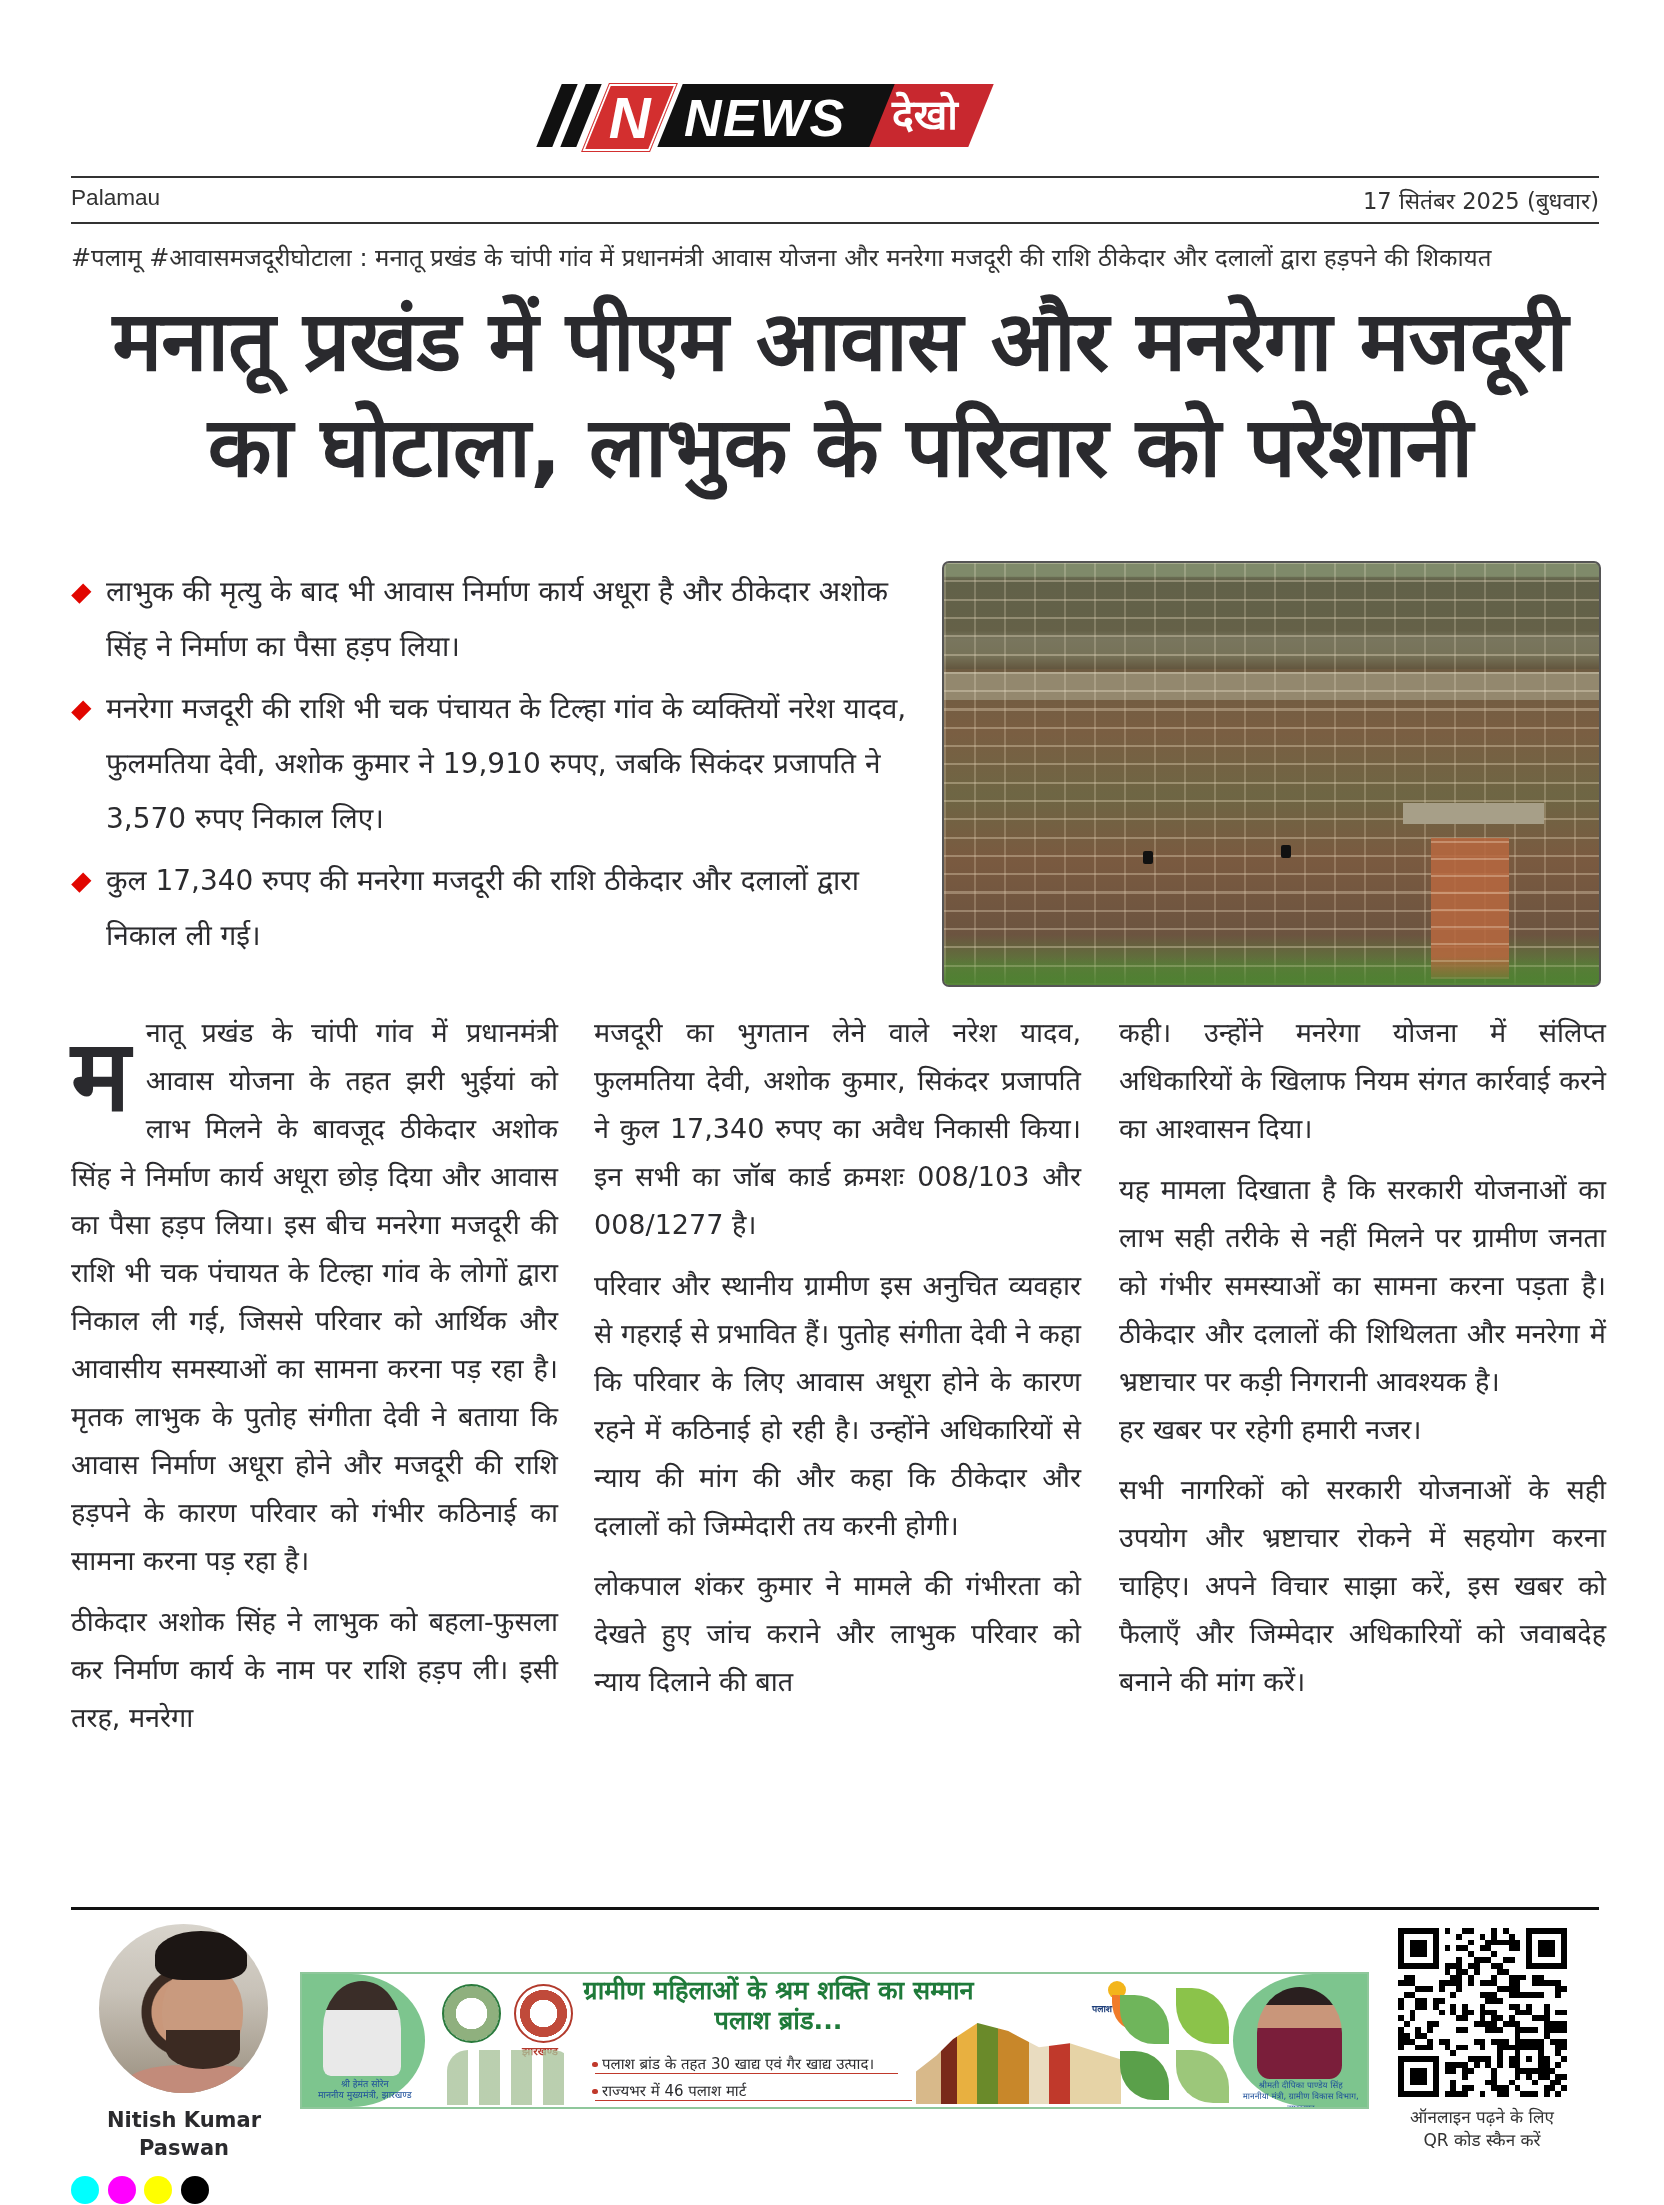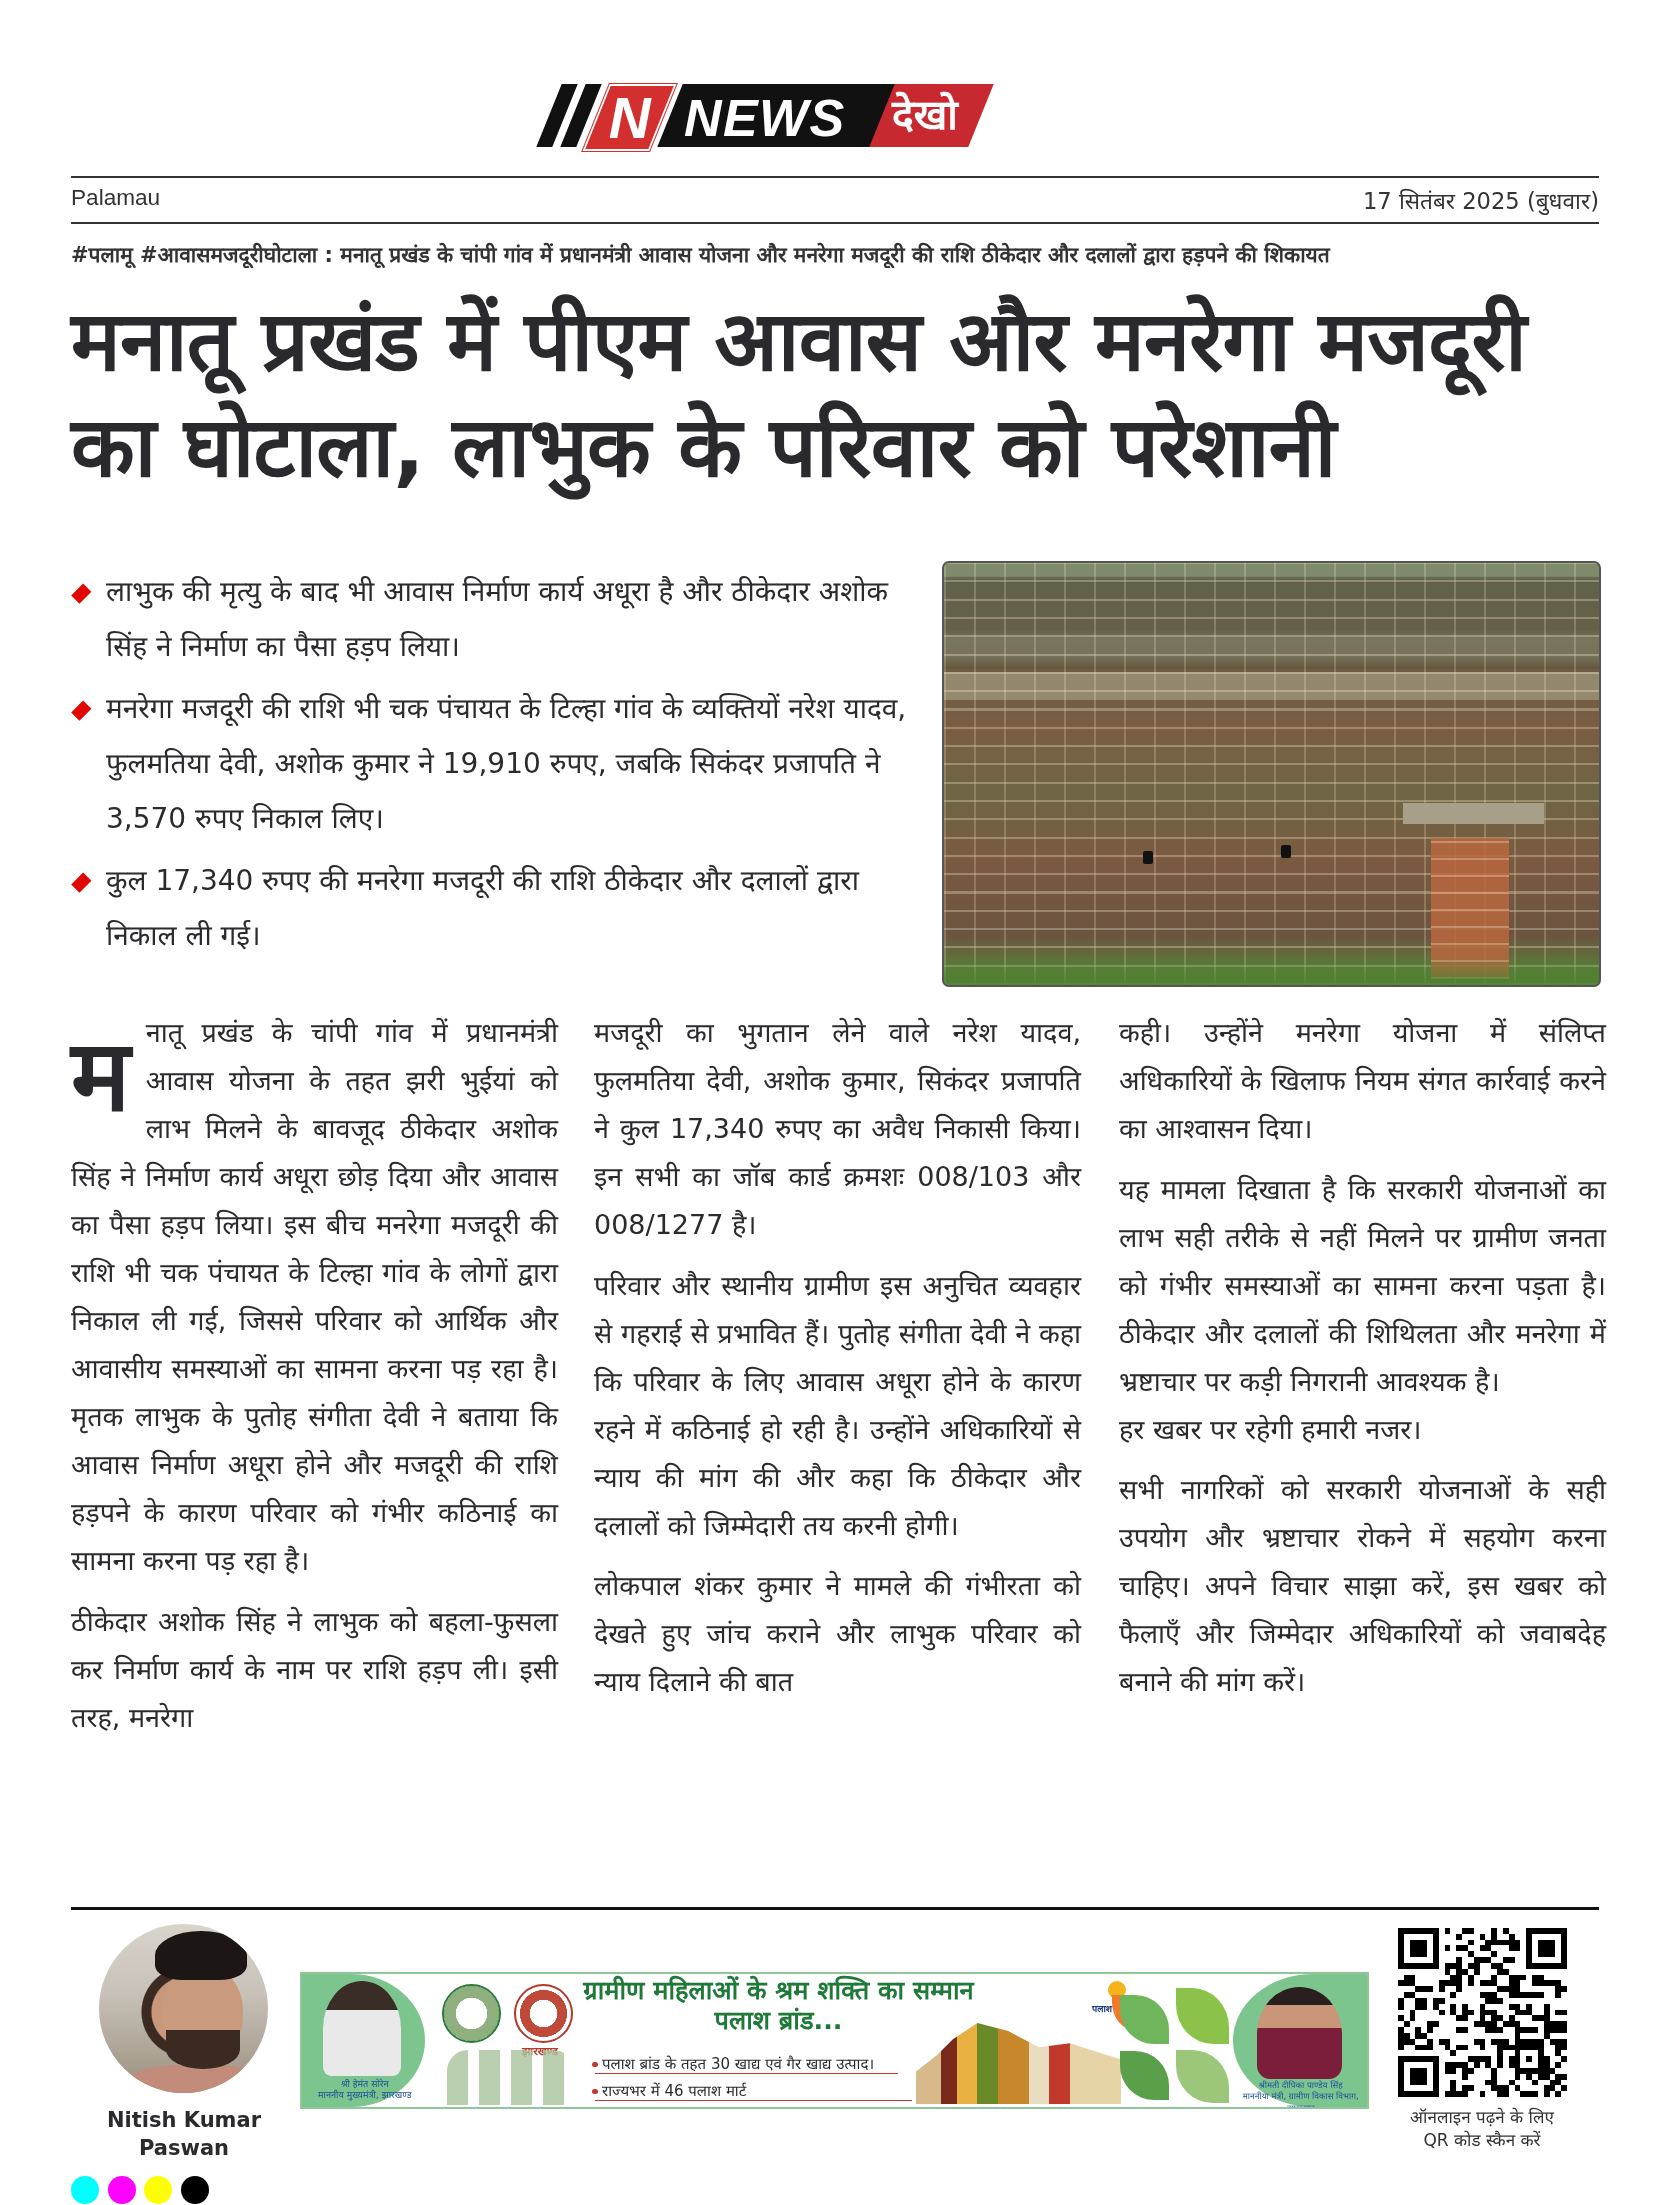--- a/index.html
+++ b/index.html
@@ -20,21 +20,21 @@
              font-size: 52px; font-family: "Liberation Sans", sans-serif; letter-spacing: 1.4px; line-height: 56px; }
   .mh-red { position: absolute; left: 339px; top: 2.8px; width: 99px; height: 63px; background: #c8282f;
             transform: skewX(-22deg); }
   .mh-dekho { position: absolute; left: 349px; top: 5.6px; color: #fff; font-weight: 700; font-size: 41px;
               line-height: 56px; }
 
   .rule { position: absolute; left: 71px; width: 1528px; background: #333; }
   .meta-left { position: absolute; left: 71px; top: 185px; font-size: 22.6px; color: #333; font-family: "Liberation Sans", sans-serif; }
   .meta-right { position: absolute; right: 66px; top: 185px; font-size: 22.6px; color: #333; margin-left: 28px; }
   .kicker { position: absolute; left: 71px; top: 240px; width: 1528px; white-space: nowrap; overflow: hidden;
-            font-size: 21px; font-weight: 700; color: #333; }
+            font-size: 24px; font-weight: 400; color: #333; }
   .headline { position: absolute; left: 71px; top: 289px; width: 1538px; font-size: 83px; font-weight: 900;
               line-height: 106px; color: #2a2a2e; letter-spacing: -0.7px; }
 
   
   .highlights { position: absolute; left: 71px; top: 564px; width: 861px; list-style: none; margin: 0; padding: 0; }
   .highlights li { position: relative; padding-left: 35px; font-size: 28px; line-height: 55px; margin-bottom: 7px; color: #2b2b2e; }
   .diamond { position: absolute; left: 4.2px; top: 22.6px; width: 12.7px; height: 12.7px; background: #e10600; transform: rotate(45deg) scale(0.9,1.3); }
   .highlights b { font-weight: 400; }
 
   
@@ -122,21 +122,21 @@
   <div class="mh-dekho">देखो</div>
 </div>
 
 <div class="rule" style="top:176px;height:2.1px;"></div>
 <div class="meta-left">Palamau</div>
 <div class="meta-right">17 सितंबर 2025 (बुधवार)</div>
 <div class="rule" style="top:222px;height:2.1px;"></div>
 
 <div class="kicker">#पलामू #आवासमजदूरीघोटाला : मनातू प्रखंड के चांपी गांव में प्रधानमंत्री आवास योजना और मनरेगा मजदूरी की राशि ठीकेदार और दलालों द्वारा हड़पने की शिकायत</div>
 
-<h1 class="headline" style="margin:0;">
+<h1 class="headline" style="margin:0;text-align:center;">
   <span>मनातू प्रखंड में पीएम आवास और मनरेगा मजदूरी</span><br>
   <span>का घोटाला, लाभुक के परिवार को परेशानी</span>
 </h1>
 
 <ul class="highlights">
   <li><span class="diamond"></span><span class="hl-text"><span>लाभुक की मृत्यु के बाद भी </span><b>आवास निर्माण कार्य अधूरा</b><span> है और ठीकेदार </span><b>अशोक सिंह</b><span> ने निर्माण का पैसा हड़प लिया।</span></span></li>
   <li><span class="diamond"></span><span class="hl-text"><span>मनरेगा मजदूरी की राशि भी चक पंचायत के </span><b>टिल्हा गांव</b><span> के व्यक्तियों </span><b>नरेश यादव, फुलमतिया देवी, अशोक कुमार</b><span> ने 19,910 रुपए, जबकि </span><b>सिकंदर प्रजापति</b><span> ने 3,570 रुपए निकाल लिए।</span></span></li>
   <li><span class="diamond"></span><span class="hl-text"><span>कुल 17,340 रुपए की मनरेगा मजदूरी की राशि ठीकेदार और दलालों द्वारा निकाल ली गई।</span></span></li>
 </ul>
 

